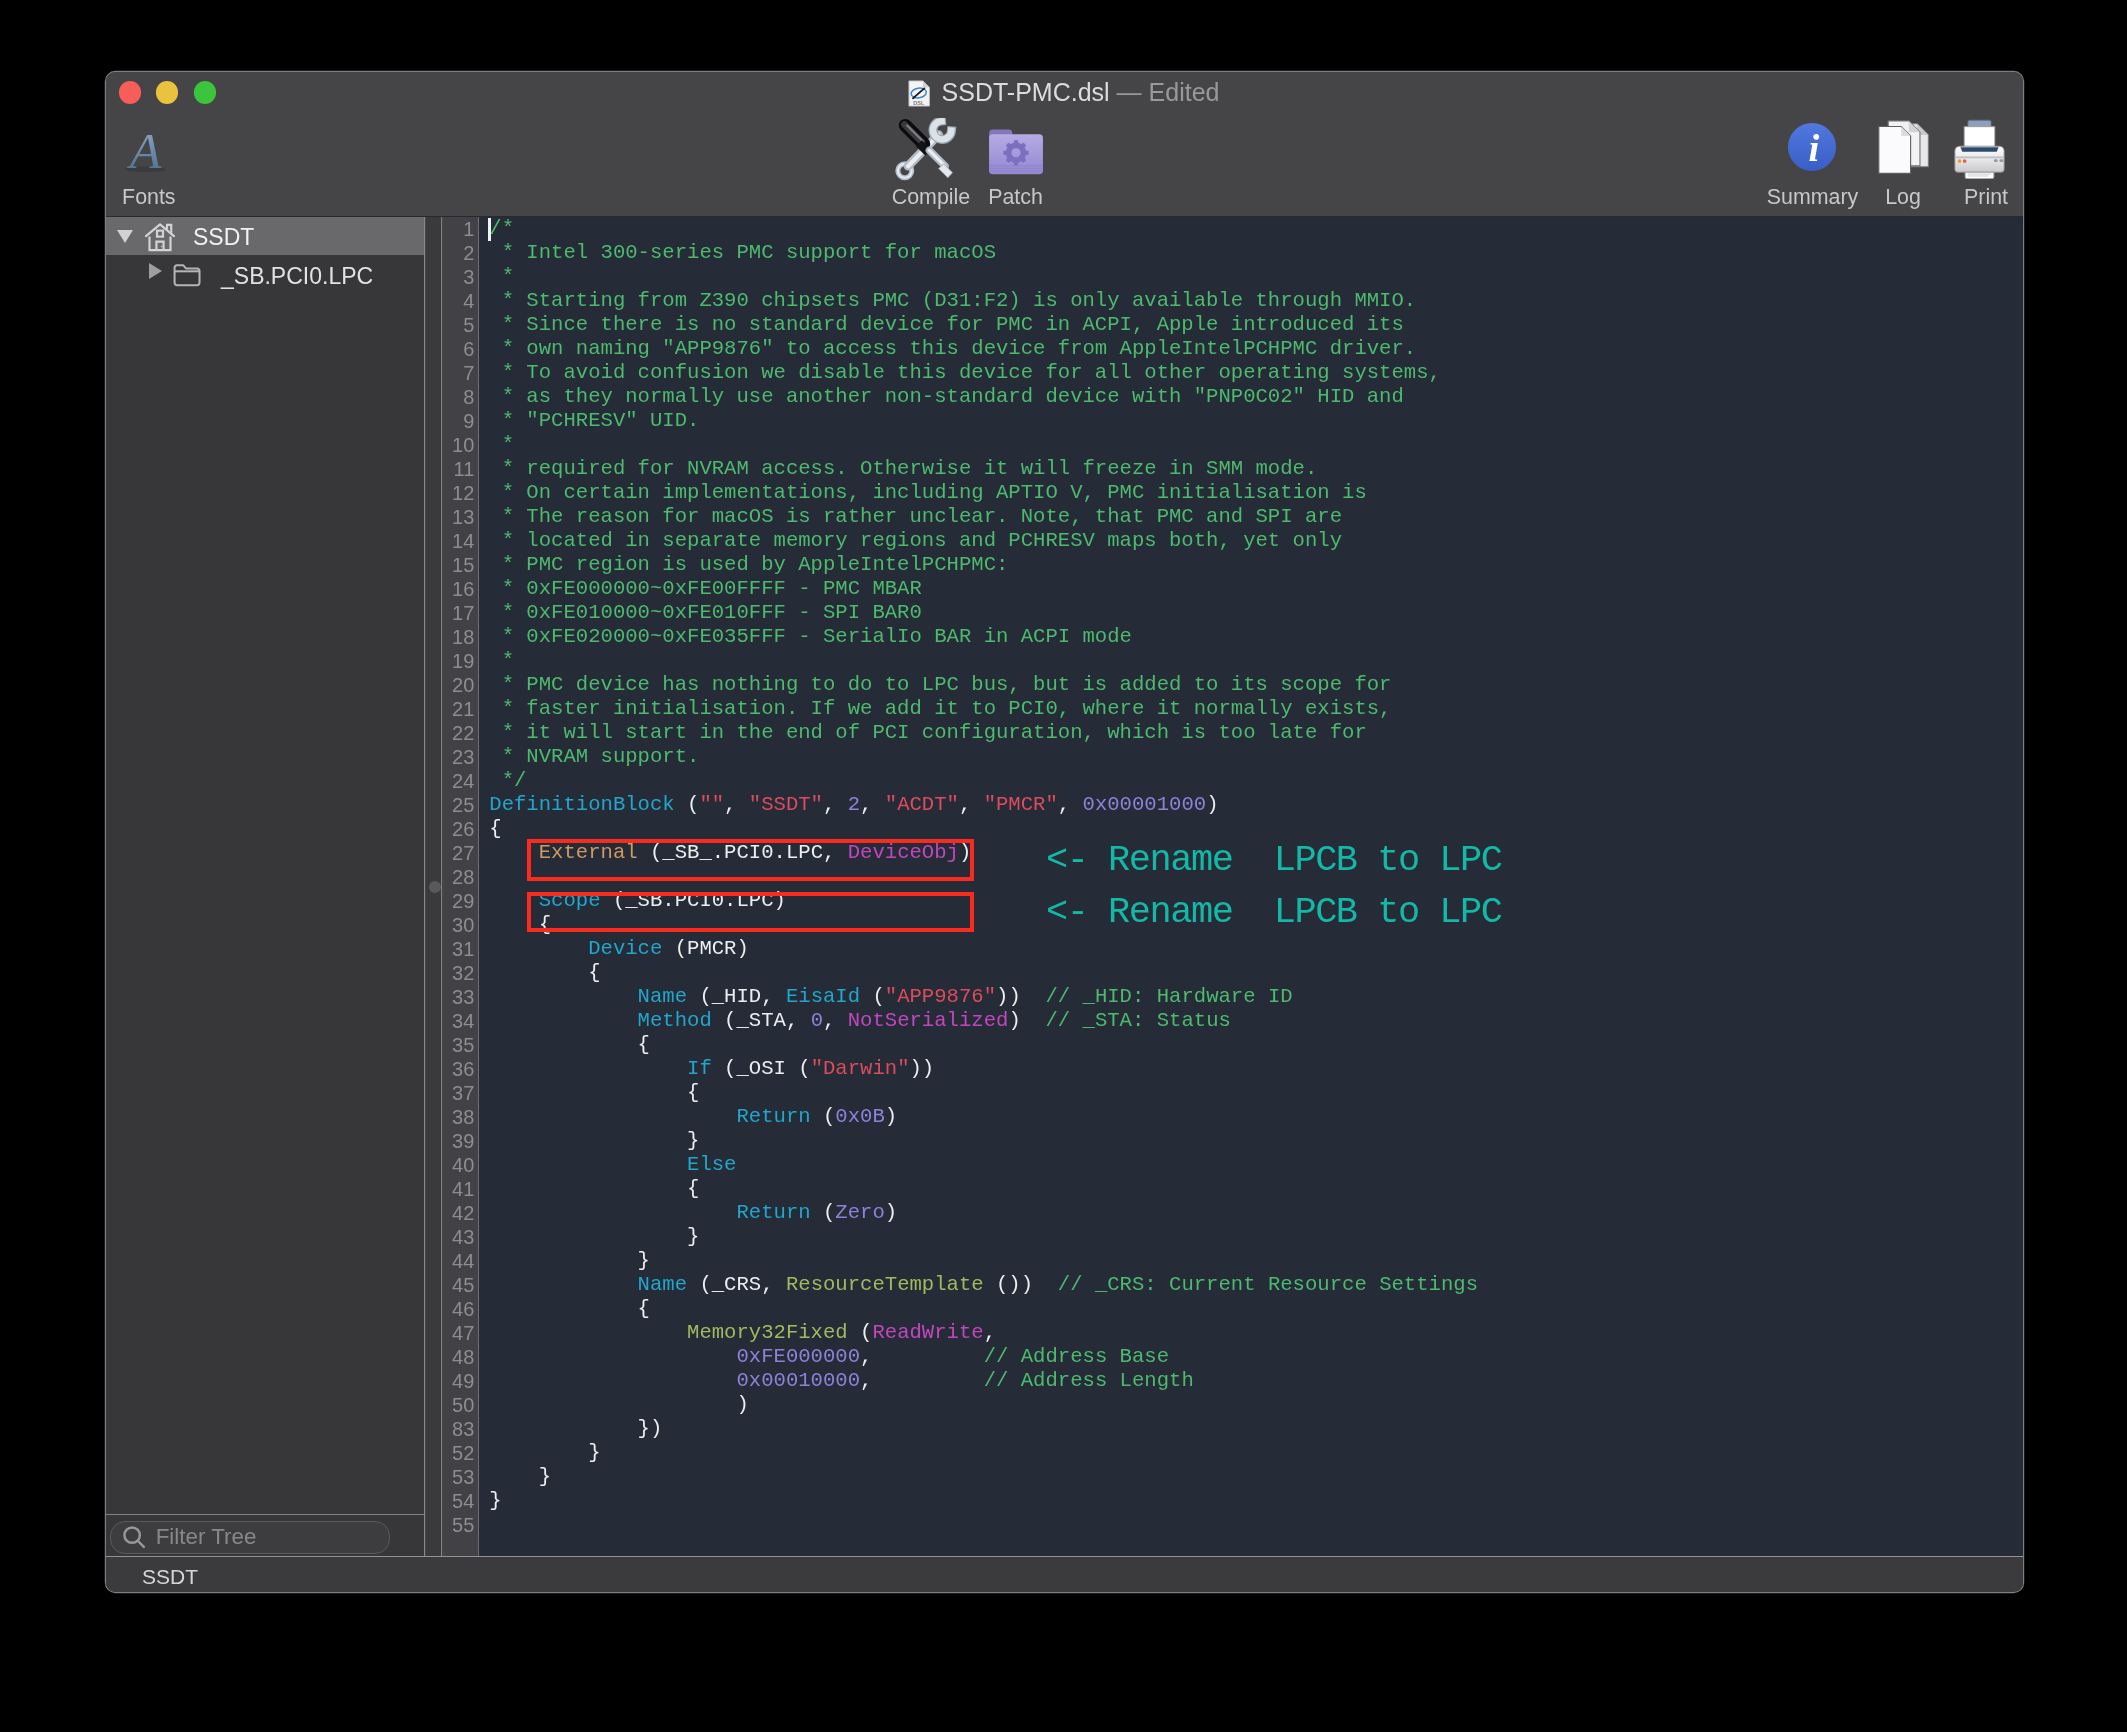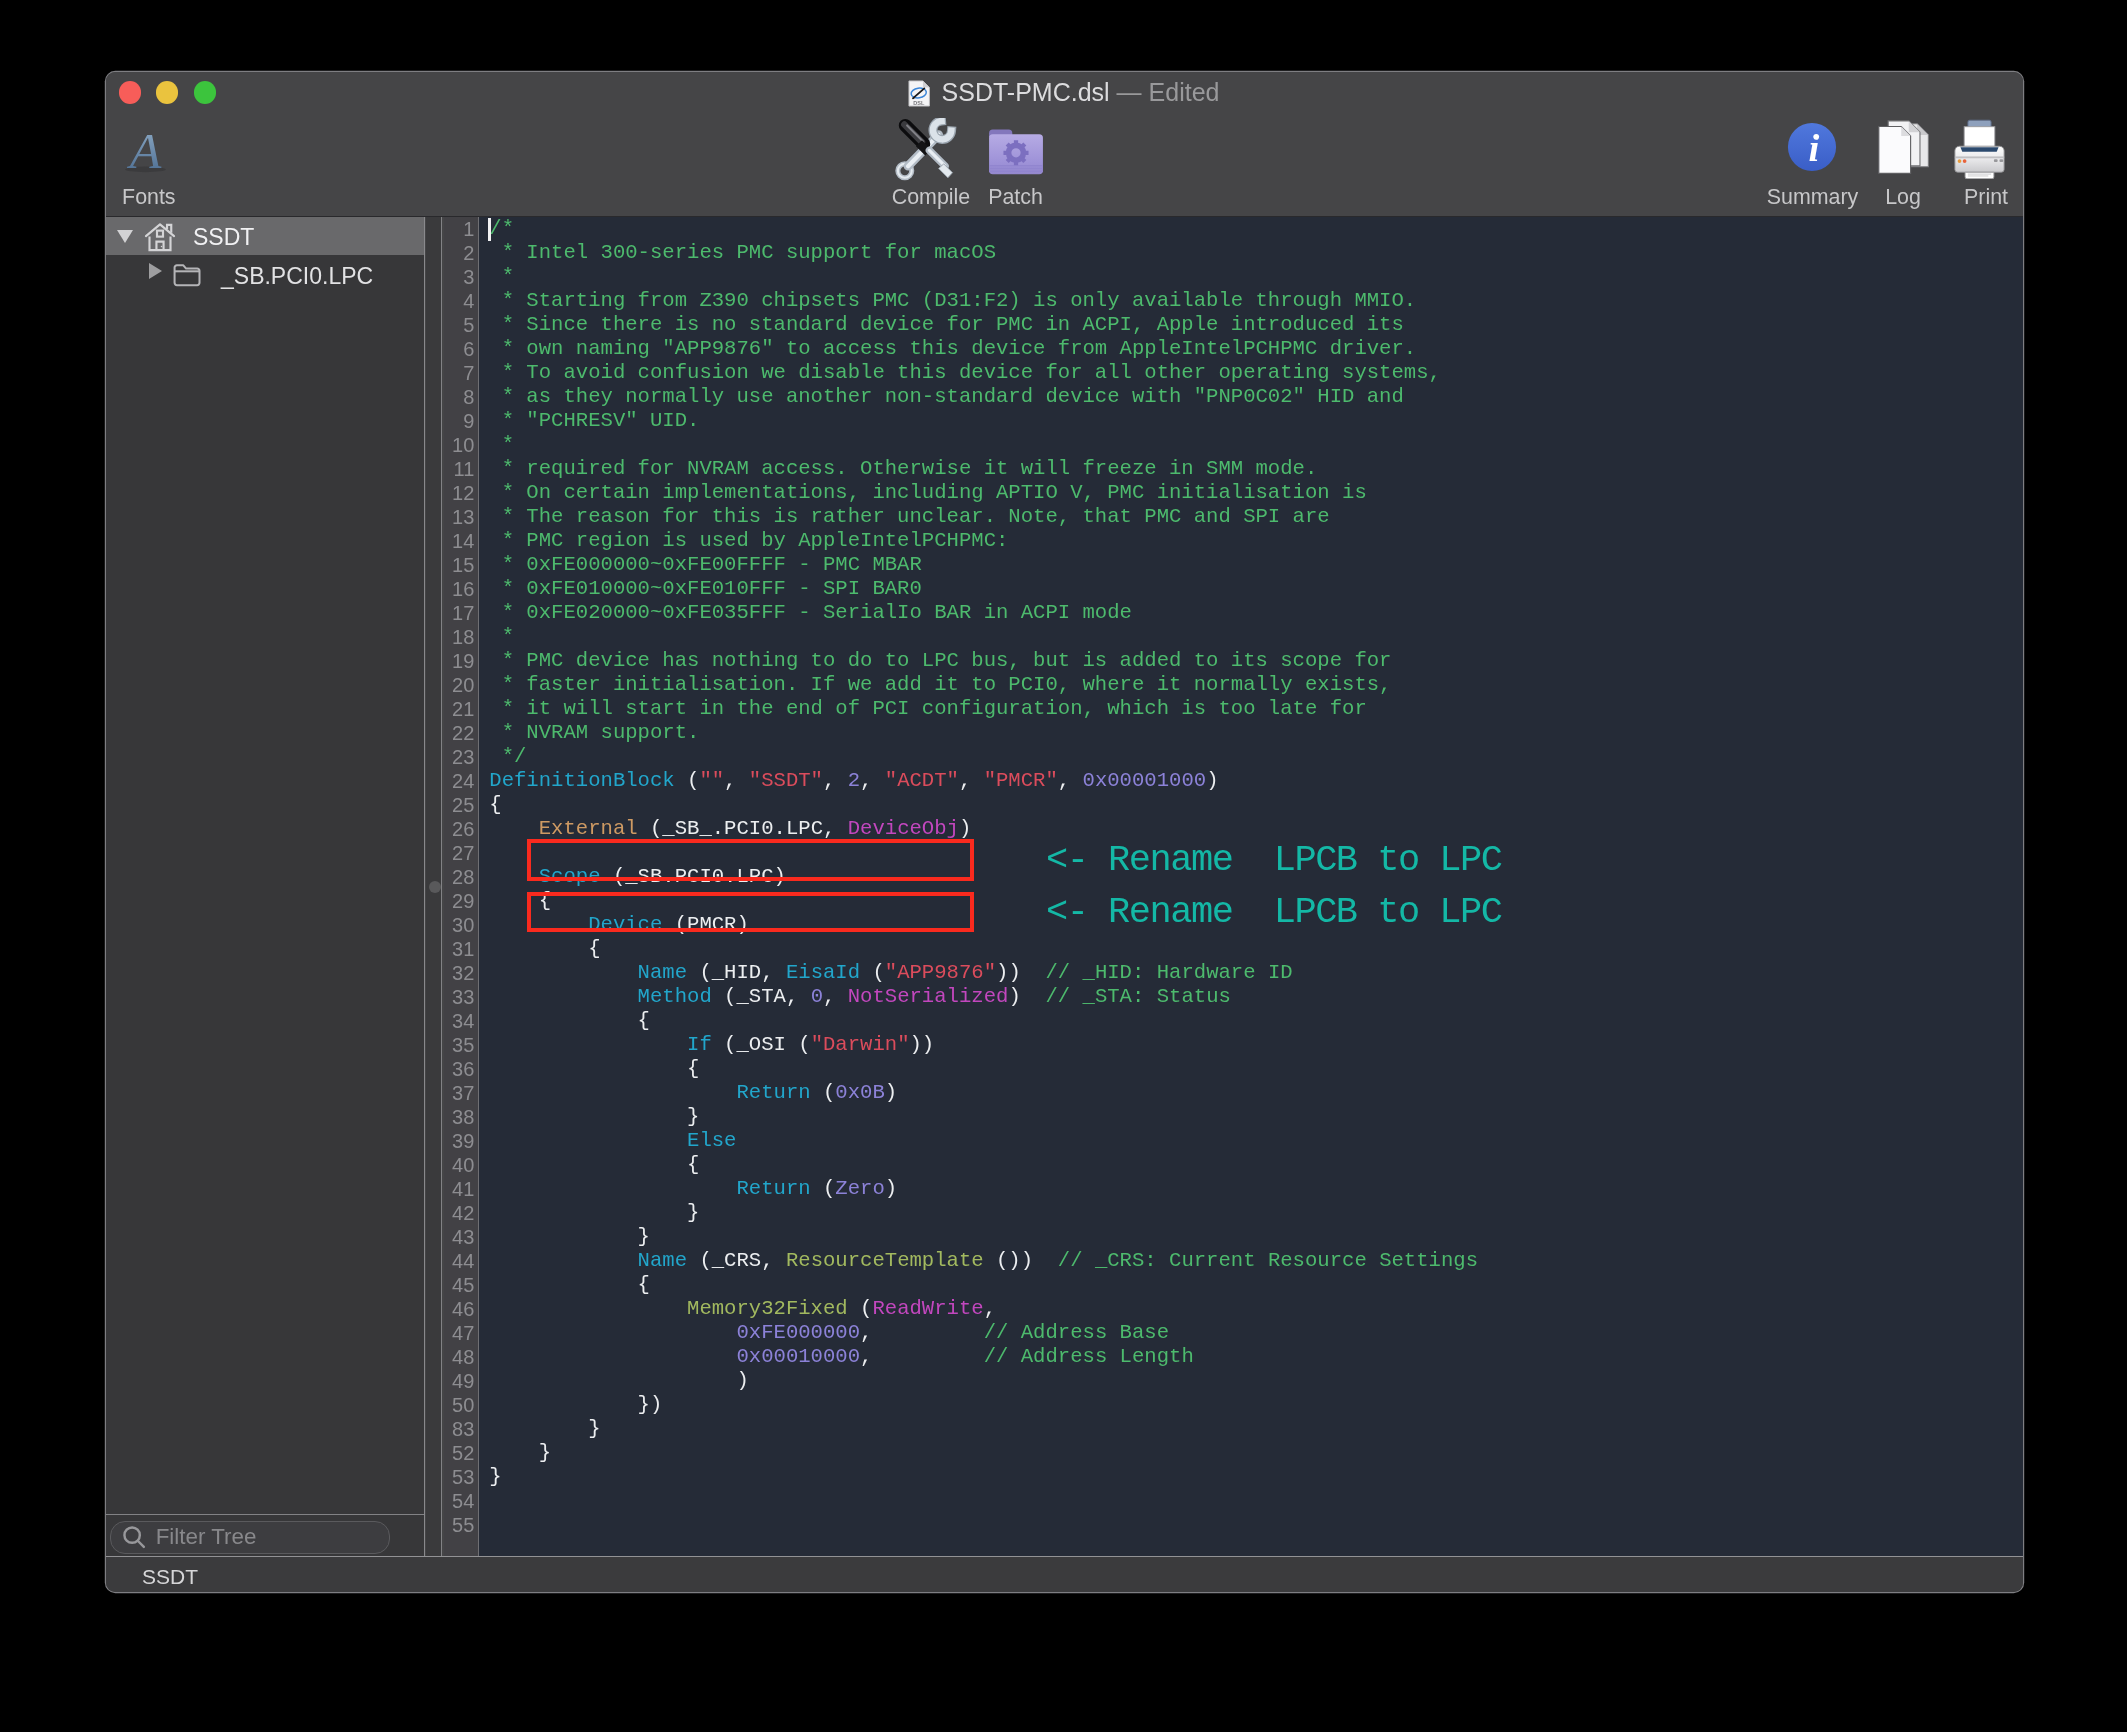--- a/index.html
+++ b/index.html
@@ -284,21 +284,22 @@
 <div class="cl"><i class="c"> *</i></div>
 <div class="cl"><i class="c"> * Starting from Z390 chipsets PMC (D31:F2) is only available through MMIO.</i></div>
 <div class="cl"><i class="c"> * Since there is no standard device for PMC in ACPI, Apple introduced its</i></div>
 <div class="cl"><i class="c"> * own naming "APP9876" to access this device from AppleIntelPCHPMC driver.</i></div>
 <div class="cl"><i class="c"> * To avoid confusion we disable this device for all other operating systems,</i></div>
 <div class="cl"><i class="c"> * as they normally use another non-standard device with "PNP0C02" HID and</i></div>
 <div class="cl"><i class="c"> * "PCHRESV" UID.</i></div>
 <div class="cl"><i class="c"> *</i></div>
 <div class="cl"><i class="c"> * required for NVRAM access. Otherwise it will freeze in SMM mode.</i></div>
 <div class="cl"><i class="c"> * On certain implementations, including APTIO V, PMC initialisation is</i></div>
-<div class="cl"><i class="c"> * The reason for this is rather unclear. Note, that PMC and SPI are</i></div>
+<div class="cl"><i class="c"> * The reason for macOS is rather unclear. Note, that PMC and SPI are</i></div>
+<div class="cl"><i class="c"> * located in separate memory regions and PCHRESV maps both, yet only</i></div>
 <div class="cl"><i class="c"> * PMC region is used by AppleIntelPCHPMC:</i></div>
 <div class="cl"><i class="c"> * 0xFE000000~0xFE00FFFF - PMC MBAR</i></div>
 <div class="cl"><i class="c"> * 0xFE010000~0xFE010FFF - SPI BAR0</i></div>
 <div class="cl"><i class="c"> * 0xFE020000~0xFE035FFF - SerialIo BAR in ACPI mode</i></div>
 <div class="cl"><i class="c"> *</i></div>
 <div class="cl"><i class="c"> * PMC device has nothing to do to LPC bus, but is added to its scope for</i></div>
 <div class="cl"><i class="c"> * faster initialisation. If we add it to PCI0, where it normally exists,</i></div>
 <div class="cl"><i class="c"> * it will start in the end of PCI configuration, which is too late for</i></div>
 <div class="cl"><i class="c"> * NVRAM support.</i></div>
 <div class="cl"><i class="c"> */</i></div>

